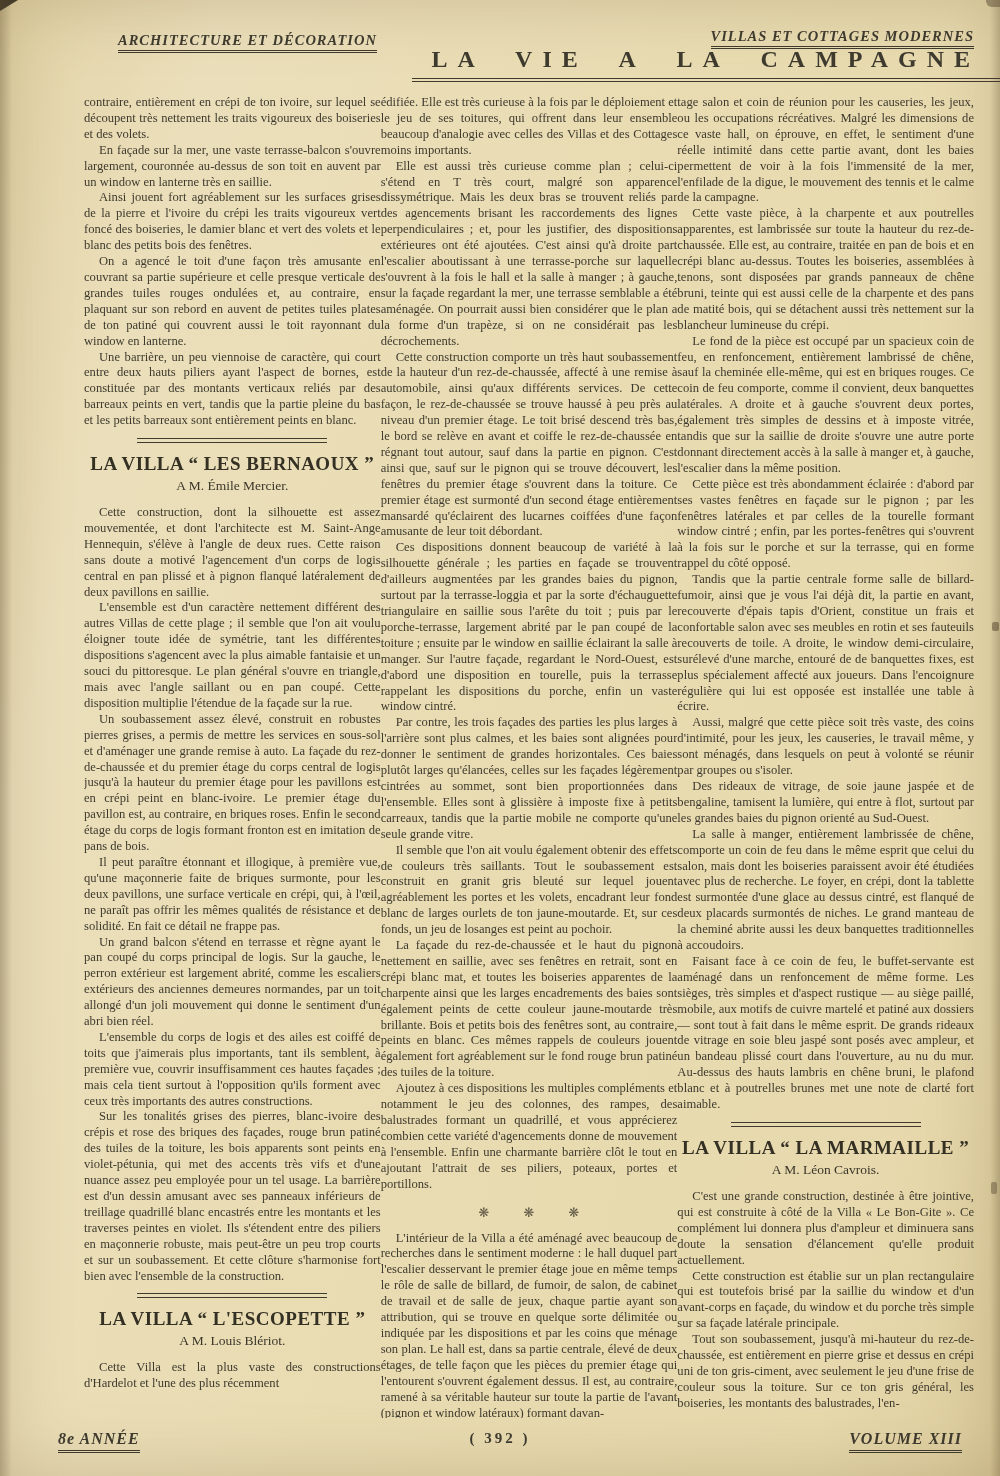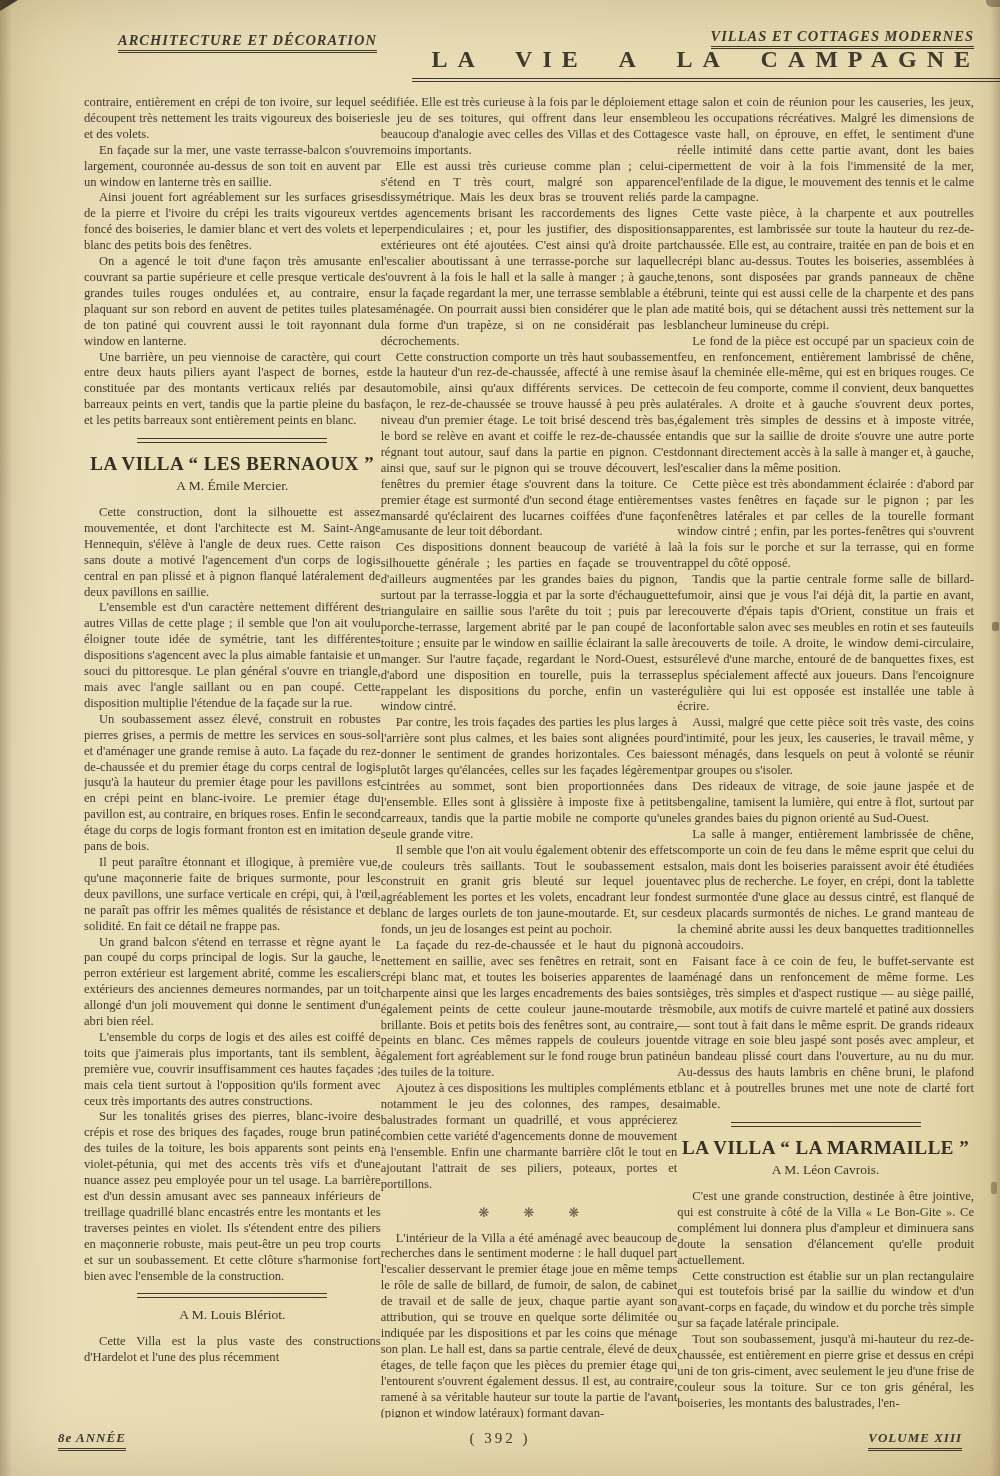--- a/index.html
+++ b/index.html
@@ -40,26 +40,26 @@
   .rule{width:190px;height:3px;margin:9px auto 9px auto;
     border-top:1px solid #3e3a2e;border-bottom:1px solid #3e3a2e;}
   .villa-heading{margin:10px 0 3px 0;font-size:19px;line-height:22px;font-weight:bold;
     text-align:center;letter-spacing:.5px;color:#343024;text-indent:0;-webkit-hyphens:none;hyphens:none;}
   .byline{margin:0 0 11px 0;font-size:13.5px;text-align:center;color:#3a362a;}
   .ornament{margin:12px 0 11px 0;text-align:center;font-family:"DejaVu Sans",sans-serif;
     font-size:13px;word-spacing:30px;color:#4a4434;opacity:.85;}
 
   
   .page-footer{position:absolute;left:0;right:0;bottom:20px;height:26px;}
-  .footer-rubric{font-style:italic;font-weight:bold;font-size:13px;letter-spacing:1px;
+  .footer-rubric{font-style:italic;font-weight:bold;font-size:16px;letter-spacing:1px;
     border-bottom:3px double #3e3a2e;padding-bottom:2px;white-space:nowrap;}
   .footer-left{position:absolute;left:58px;top:0;}
   .footer-right{position:absolute;right:38px;top:0;}
   .footer-center{position:absolute;left:0;right:0;top:0;text-align:center;
-    font-weight:normal;font-size:15px;letter-spacing:3px;}
+    font-weight:bold;font-size:15px;letter-spacing:3px;}
 </style>
 </head>
 <body>
 
 <div class="page">
   <div class="corner-tl"></div>
   <div class="corner-tr"></div>
   <div class="edge-left"></div>
   <div class="edge-right"></div>
   <div class="smudge-a"></div>
@@ -84,20 +84,21 @@
         <h2 class="villa-heading">LA VILLA “ LES BERNAOUX ”</h2>
         <div class="byline">A M. Émile Mercier.</div>
         <p class="para">Cette construction, dont la silhouette est assez mouvementée, et dont l'architecte est M. Saint-Ange Hennequin, s'élève à l'angle de deux rues. Cette raison sans doute a motivé l'agencement d'un corps de logis central en pan plissé et à pignon flanqué latéralement de deux pavillons en saillie.</p>
         <p class="para">L'ensemble est d'un caractère nettement différent des autres Villas de cette plage ; il semble que l'on ait voulu éloigner toute idée de symétrie, tant les différentes dispositions s'agencent avec la plus aimable fantaisie et un souci du pittoresque. Le plan général s'ouvre en triangle, mais avec l'angle saillant ou en pan coupé. Cette disposition multiplie l'étendue de la façade sur la rue.</p>
         <p class="para">Un soubassement assez élevé, construit en robustes pierres grises, a permis de mettre les services en sous-sol et d'aménager une grande remise à auto. La façade du rez-de-chaussée et du premier étage du corps central de logis jusqu'à la hauteur du premier étage pour les pavillons est en crépi peint en blanc-ivoire. Le premier étage du pavillon est, au contraire, en briques roses. Enfin le second étage du corps de logis formant fronton est en imitation de pans de bois.</p>
         <p class="para">Il peut paraître étonnant et illogique, à première vue, qu'une maçonnerie faite de briques surmonte, pour les deux pavillons, une surface verticale en crépi, qui, à l'œil, ne paraît pas offrir les mêmes qualités de résistance et de solidité. En fait ce détail ne frappe pas.</p>
         <p class="para">Un grand balcon s'étend en terrasse et règne ayant le pan coupé du corps principal de logis. Sur la gauche, le perron extérieur est largement abrité, comme les escaliers extérieurs des anciennes demeures normandes, par un toit allongé d'un joli mouvement qui donne le sentiment d'un abri bien réel.</p>
         <p class="para">L'ensemble du corps de logis et des ailes est coiffé de toits que j'aimerais plus importants, tant ils semblent, à première vue, couvrir insuffisamment ces hautes façades ; mais cela tient surtout à l'opposition qu'ils forment avec ceux très importants des autres constructions.</p>
         <p class="para">Sur les tonalités grises des pierres, blanc-ivoire des crépis et rose des briques des façades, rouge brun patiné des tuiles de la toiture, les bois apparents sont peints en violet-pétunia, qui met des accents très vifs et d'une nuance assez peu employée pour un tel usage. La barrière est d'un dessin amusant avec ses panneaux inférieurs de treillage quadrillé blanc encastrés entre les montants et les traverses peintes en violet. Ils s'étendent entre des piliers en maçonnerie robuste, mais peut-être un peu trop courts et sur un soubassement. Et cette clôture s'harmonise fort bien avec l'ensemble de la construction.</p>
         <div class="rule"></div>
+        <h2 class="villa-heading">LA VILLA “ L'ESCOPETTE ”</h2>
         <div class="byline">A M. Louis Blériot.</div>
         <p class="para">Cette Villa est la plus vaste des constructions d'Hardelot et l'une des plus récemment</p>
       </section>
     <section class="column">
         <p class="para noindent">édifiée. Elle est très curieuse à la fois par le déploiement et le jeu de ses toitures, qui offrent dans leur ensemble beaucoup d'analogie avec celles des Villas et des Cottages moins importants.</p>
         <p class="para">Elle est aussi très curieuse comme plan ; celui-ci s'étend en T très court, malgré son apparence dissymétrique. Mais les deux bras se trouvent reliés par des agencements brisant les raccordements des lignes perpendiculaires ; et, pour les justifier, des dispositions extérieures ont été ajoutées. C'est ainsi qu'à droite part l'escalier aboutissant à une terrasse-porche sur laquelle s'ouvrent à la fois le hall et la salle à manger ; à gauche, sur la façade regardant la mer, une terrasse semblable a été aménagée. On pourrait aussi bien considérer que le plan a la forme d'un trapèze, si on ne considérait pas les décrochements.</p>
         <p class="para">Cette construction comporte un très haut soubassement de la hauteur d'un rez-de-chaussée, affecté à une remise à automobile, ainsi qu'aux différents services. De cette façon, le rez-de-chaussée se trouve haussé à peu près au niveau d'un premier étage. Le toit brisé descend très bas, le bord se relève en avant et coiffe le rez-de-chaussée en régnant tout autour, sauf dans la partie en pignon. C'est ainsi que, sauf sur le pignon qui se trouve découvert, les fenêtres du premier étage s'ouvrent dans la toiture. Ce premier étage est surmonté d'un second étage entièrement mansardé qu'éclairent des lucarnes coiffées d'une façon amusante de leur toit débordant.</p>
         <p class="para">Ces dispositions donnent beaucoup de variété à la silhouette générale ; les parties en façade se trouvent d'ailleurs augmentées par les grandes baies du pignon, surtout par la terrasse-loggia et par la sorte d'échauguette triangulaire en saillie sous l'arête du toit ; puis par le porche-terrasse, largement abrité par le pan coupé de la toiture ; ensuite par le window en saillie éclairant la salle à manger. Sur l'autre façade, regardant le Nord-Ouest, est d'abord une disposition en tourelle, puis la terrasse rappelant les dispositions du porche, enfin un vaste window cintré.</p>
         <p class="para">Par contre, les trois façades des parties les plus larges à l'arrière sont plus calmes, et les baies sont alignées pour donner le sentiment de grandes horizontales. Ces baies plutôt larges qu'élancées, celles sur les façades légèrement cintrées au sommet, sont bien proportionnées dans l'ensemble. Elles sont à glissière à imposte fixe à petits carreaux, tandis que la partie mobile ne comporte qu'une seule grande vitre.</p>
         <p class="para">Il semble que l'on ait voulu également obtenir des effets de couleurs très saillants. Tout le soubassement est construit en granit gris bleuté sur lequel jouent agréablement les portes et les volets, encadrant leur fond blanc de larges ourlets de ton jaune-moutarde. Et, sur ces fonds, un jeu de losanges est peint au pochoir.</p>

